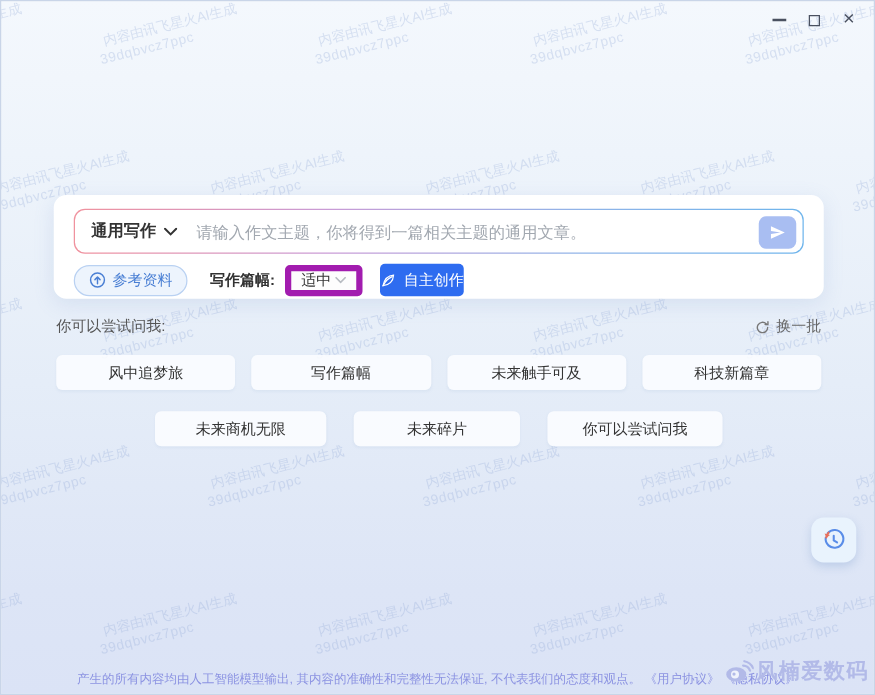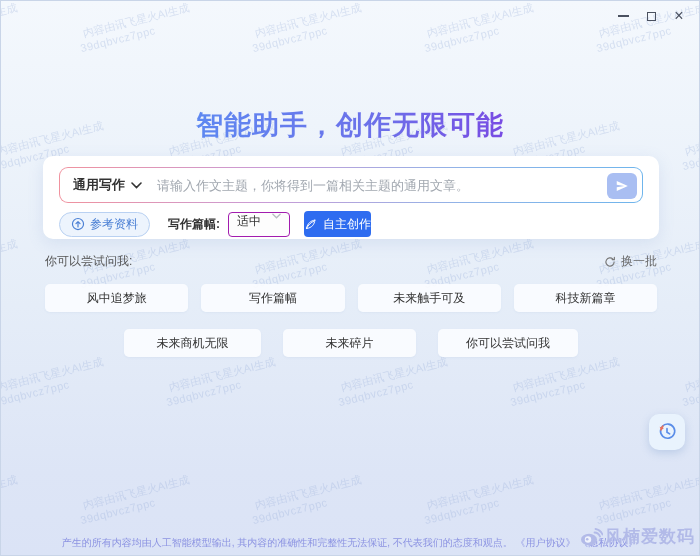--- a/index.html
+++ b/index.html
@@ -52,22 +52,22 @@
   .topic-input::placeholder { color:#a2a8b0; }
   .send-btn { position:absolute; right:5px; top:5px; width:30px; height:26px; border:none;
           border-radius:6px; background:#a9bef2; display:flex; align-items:center;
           justify-content:center; cursor:pointer; }
 
   .controls-row { position:absolute; left:16px; top:55px; display:flex; align-items:center; }
   .ref-btn { display:flex; align-items:center; gap:5px; height:25px; padding:0 11px;
           border:1px solid #b9d1f2; border-radius:14px; background:#edf4fd; color:#4a7fd4;
           font-size:12px; cursor:pointer; font-family:inherit; }
   .len-label { margin-left:18px; font-size:12px; font-weight:700; color:#333; }
-  .len-select { margin-left:8px; width:62px; height:25px; border:1px solid #a21caf; border-radius:4px;
-          background:#fdfdfd; display:flex; align-items:flex-start; justify-content:space-between;
+  .len-select { margin-left:8px; width:62px; height:25px; border:5px solid #a21caf; border-radius:4px;
+          background:#fdfdfd; display:flex; align-items:center; justify-content:space-between;
           padding:0 8px; font-size:12px; color:#333; cursor:pointer; }
   .create-btn { margin-left:14px; display:flex; align-items:center; gap:6px; height:26px;
           padding:0 0; border:none; border-radius:4px; background:#2e6cf0; color:#fff;
           font-size:12px; cursor:pointer; font-family:inherit; }
 
   
   .try-row { position:absolute; left:44px; top:252px; width:612px; display:flex;
           justify-content:space-between; align-items:center; }
   .try-label { font-size:12px; color:#555; }
   .refresh-btn { display:flex; align-items:center; gap:5px; font-size:12px; color:#666; cursor:pointer; }
@@ -135,21 +135,20 @@
           <span class="wc-min-glyph"></span>
         </div>
       <div class="wc">
           <span class="wc-max-glyph"></span>
         </div>
       <div class="wc">
           <span class="wc-close-glyph">×</span>
         </div>
     </div>
 
-    <div class="hero-title">智能助手，创作无限可能</div>
 
     <div class="card">
       <div class="input-border">
         <div class="input-inner">
           <div class="mode-select">
             <span>通用写作</span>
             <svg width="11" height="7" viewBox="0 0 11 7">
                 <path d="M1 1l4.5 4.5L10 1" stroke="#333" stroke-width="1.6" fill="none" stroke-linecap="round"></path>
               </svg>
           </div>

